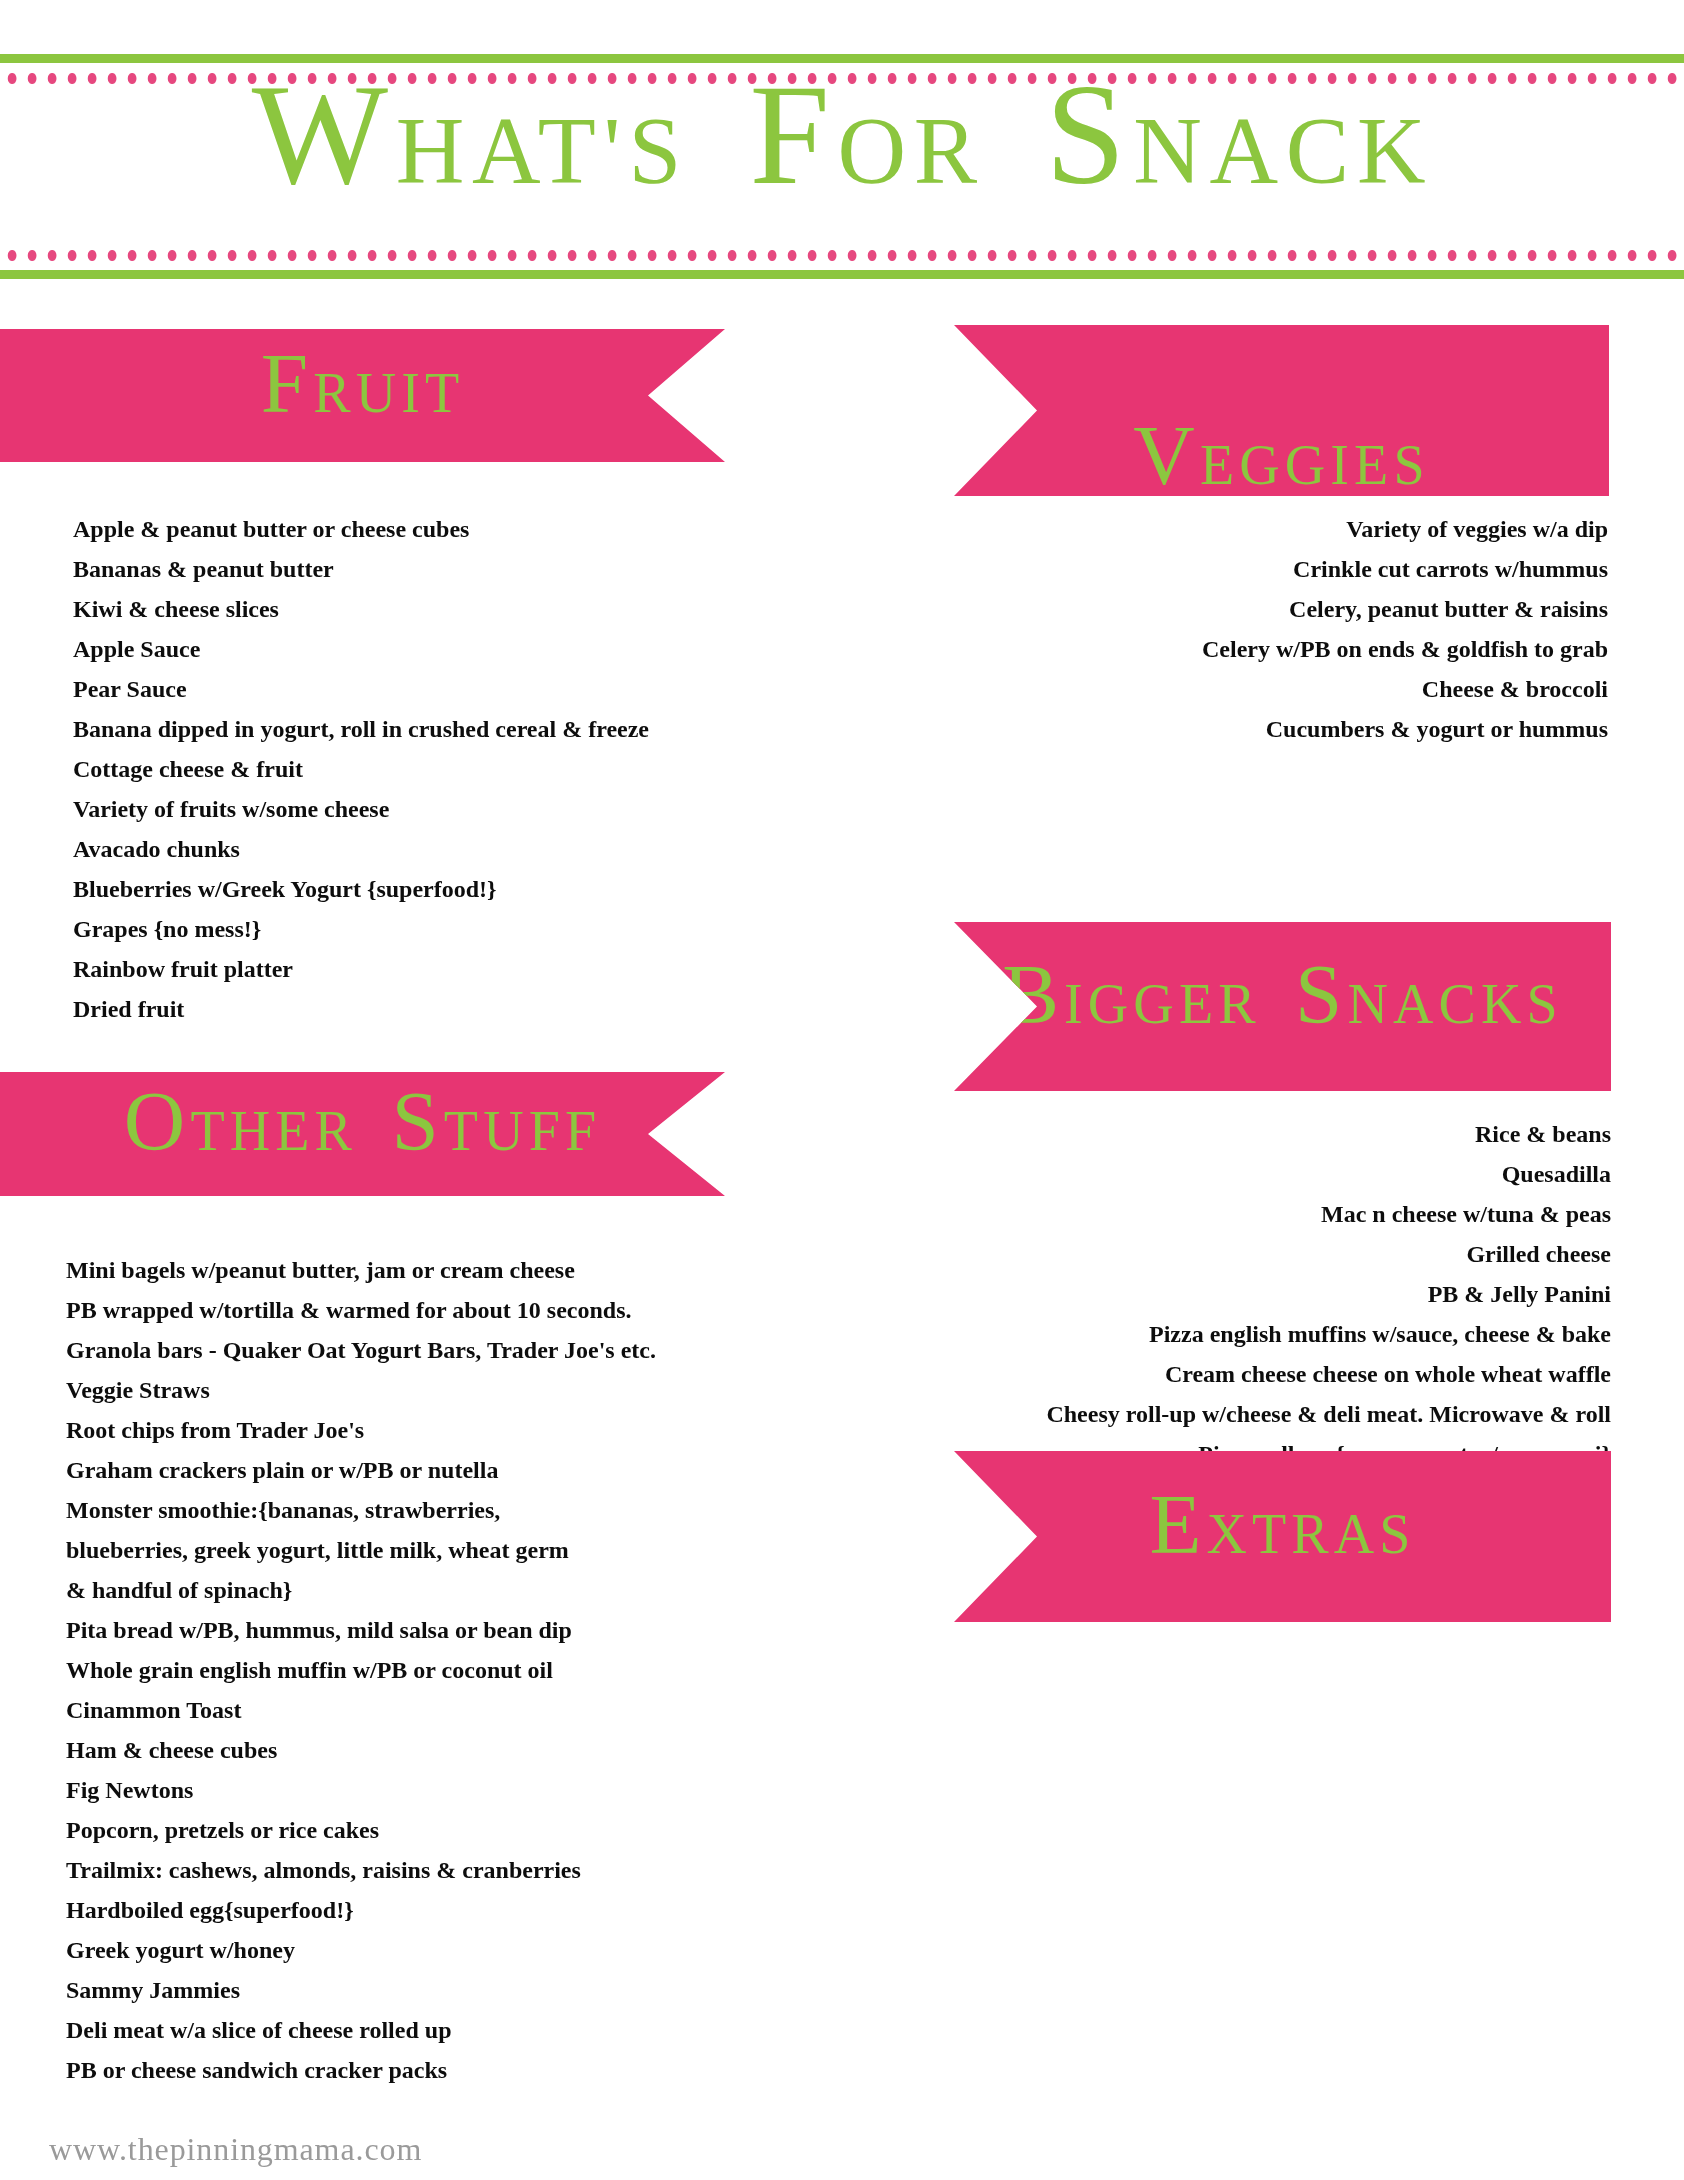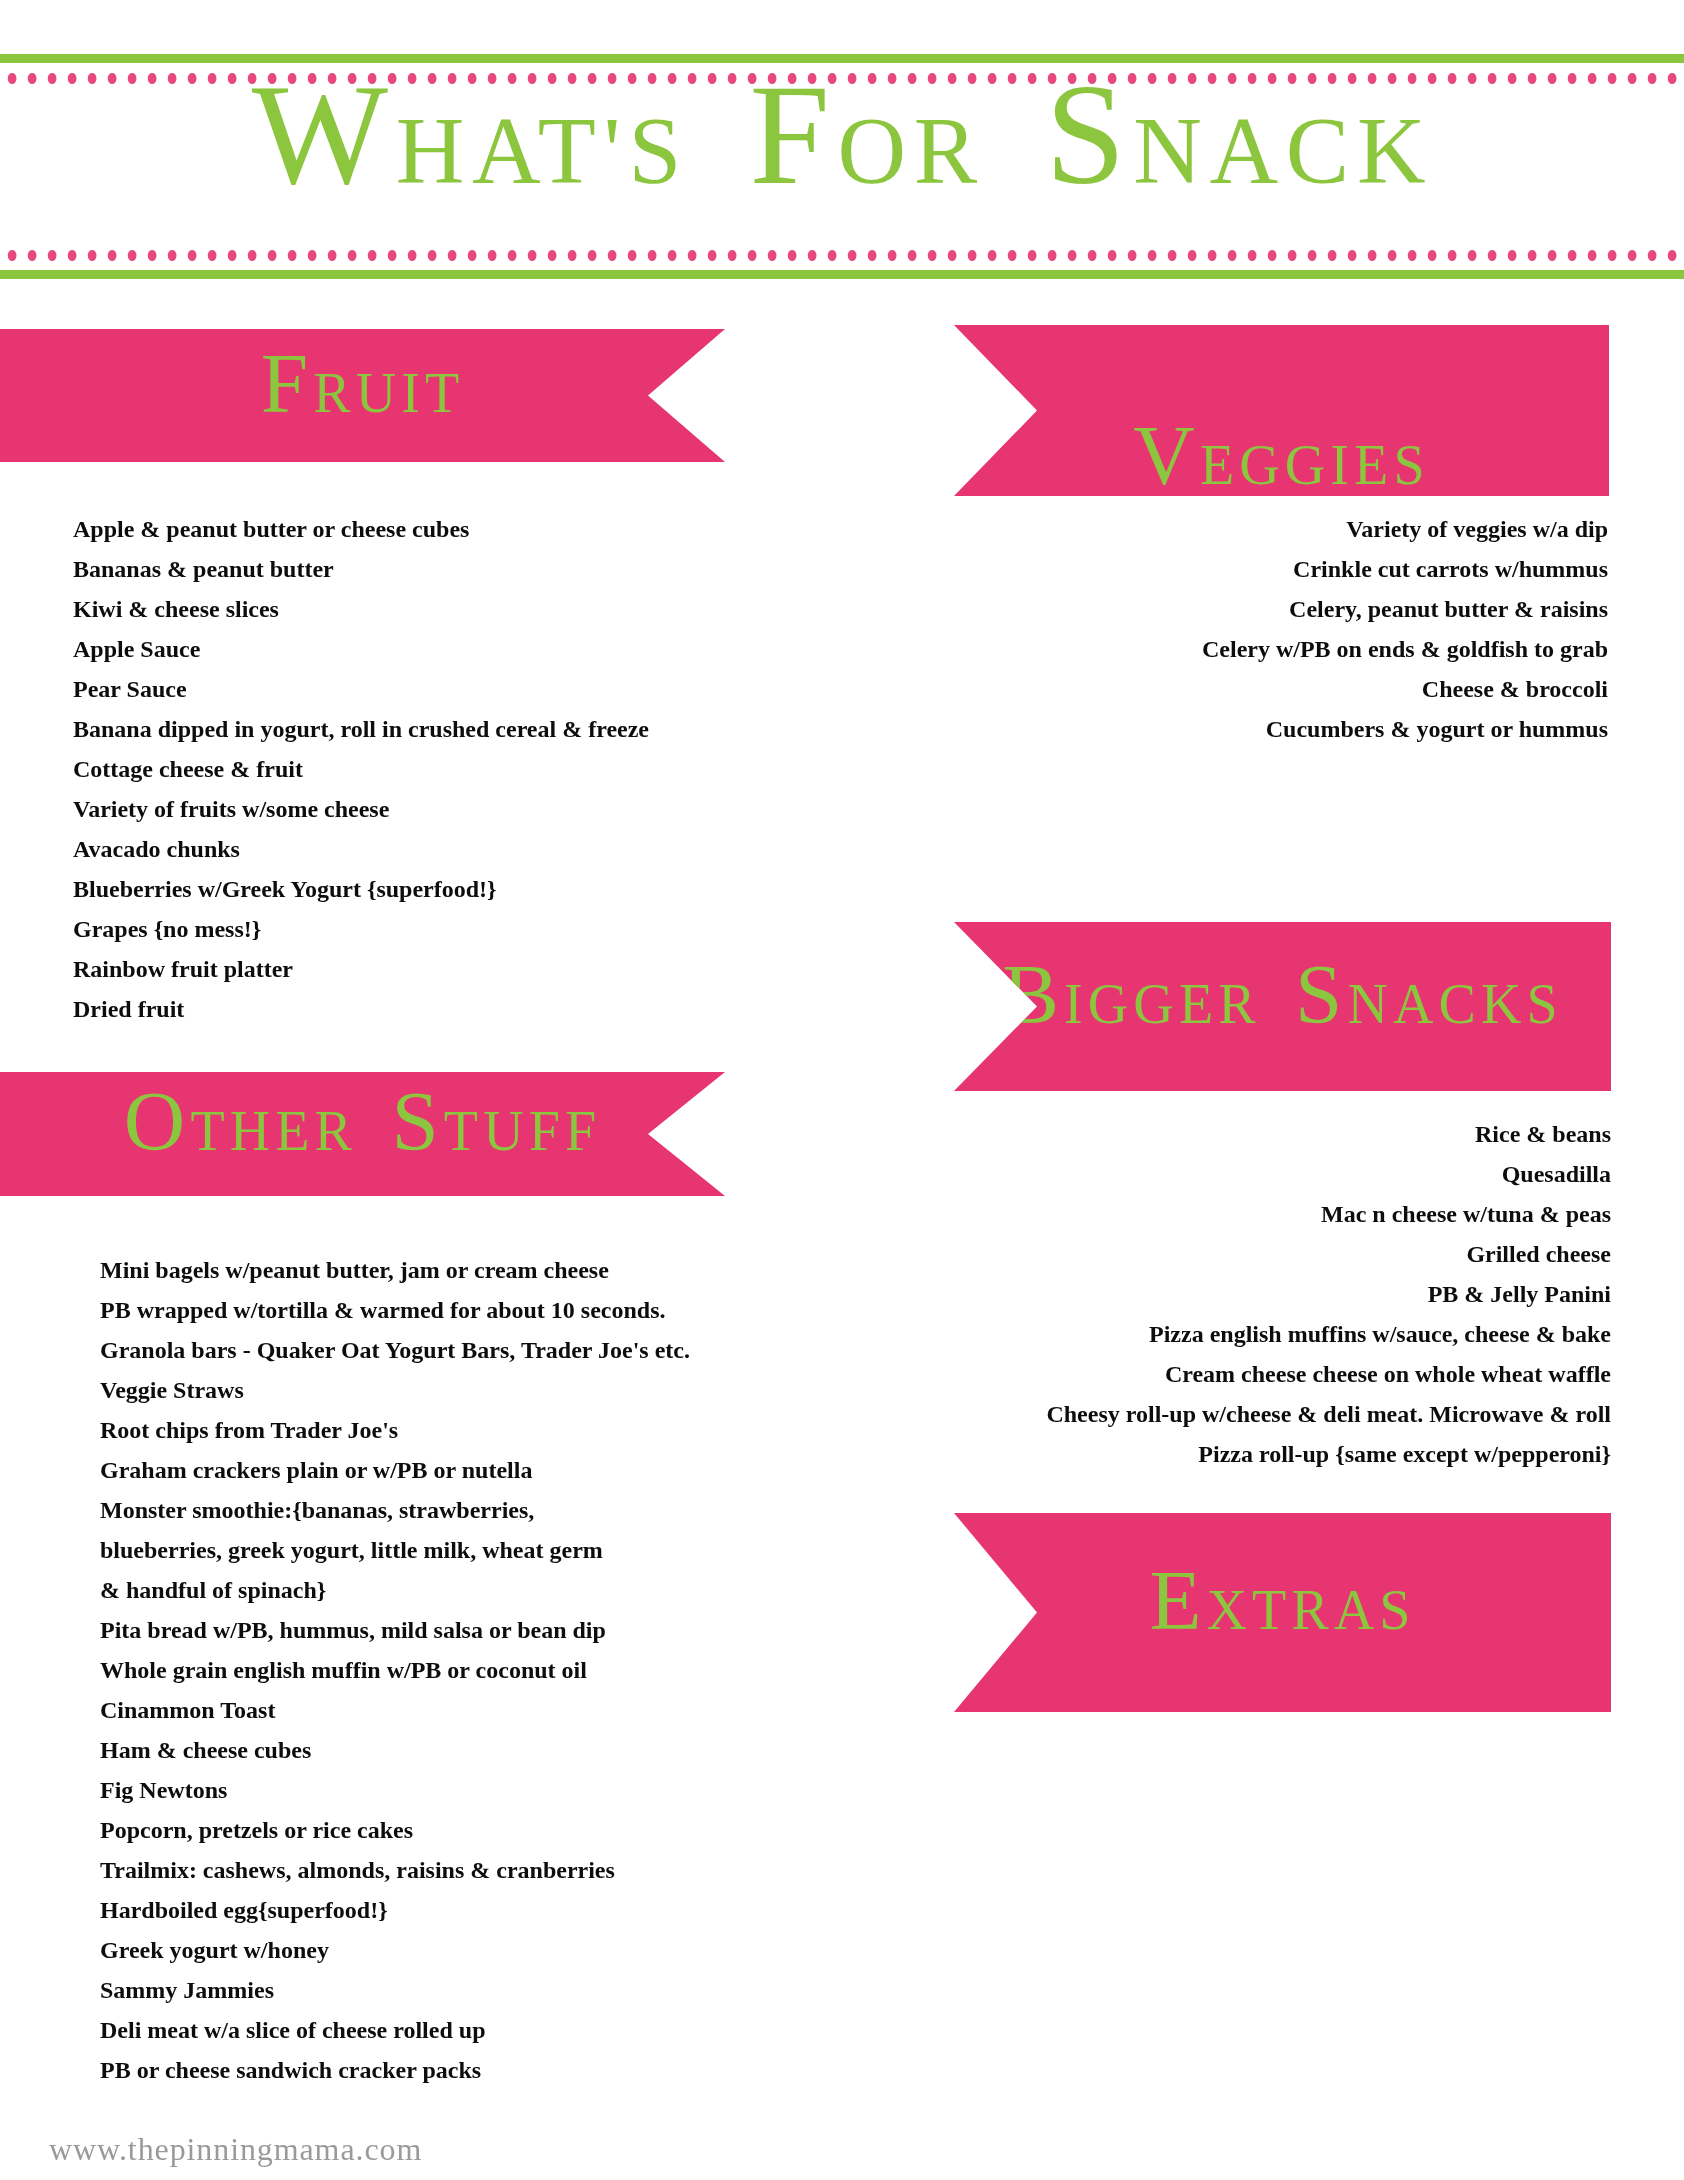--- a/index.html
+++ b/index.html
@@ -58,33 +58,33 @@
   }
   .banner-label{
     font-size:56px;letter-spacing:5.1px;word-spacing:15.3px;
     white-space:nowrap;line-height:1;
     transform:translateY(-3.4px);
   }
   .banner-fruit {left:0;     top:329px;  width:725px; height:133px;}
   .banner-veggies{left:954px;top:325px; width:655px; height:171px;align-items:flex-end;}
   .banner-other {left:0;     top:1072px; width:725px; height:124px;}
   .banner-bigger{left:954px;top:922px; width:657px; height:169px;}
-  .banner-extras{left:954px;top:1513px; width:657px; height:199px;}
+  .banner-extras{left:954px;top:1451px; width:657px; height:171px;}
 
   
   .list{
     position:absolute;
     font-size:24px;line-height:40px;
     font-weight:bold;color:var(--text);
     white-space:nowrap;
   }
   .list .line{height:40px;}
   .list-fruit  {left:73px;  top:509px;  width:835px; text-align:left;}
   .list-veggies{right:77px; top:509px;  width:835px; text-align:right;}
-  .list-other  {left:66px;  top:1250px; width:852px;text-align:left;margin-left:34px;}
+  .list-other  {left:66px;  top:1250px; width:852px;text-align:left;}
   .list-bigger {right:74px; top:1114px; width:801px; text-align:right;}
 
   
   .footer{
     position:absolute;left:49px;top:2131px;
     font-size:32px;color:var(--gray);letter-spacing:0.9px;
   }
 </style>
 </head>
 <body>

